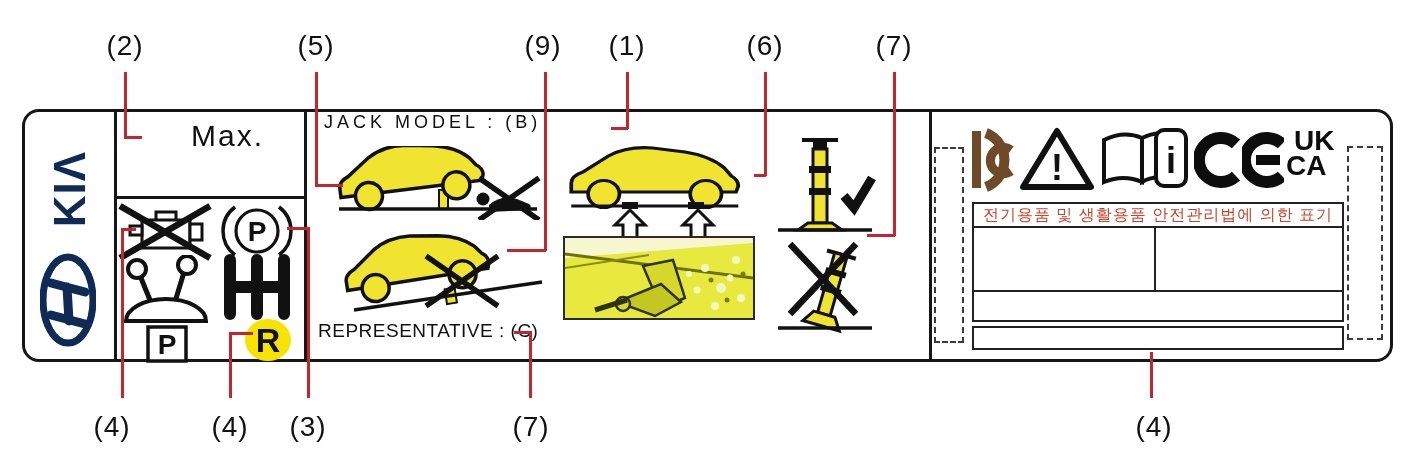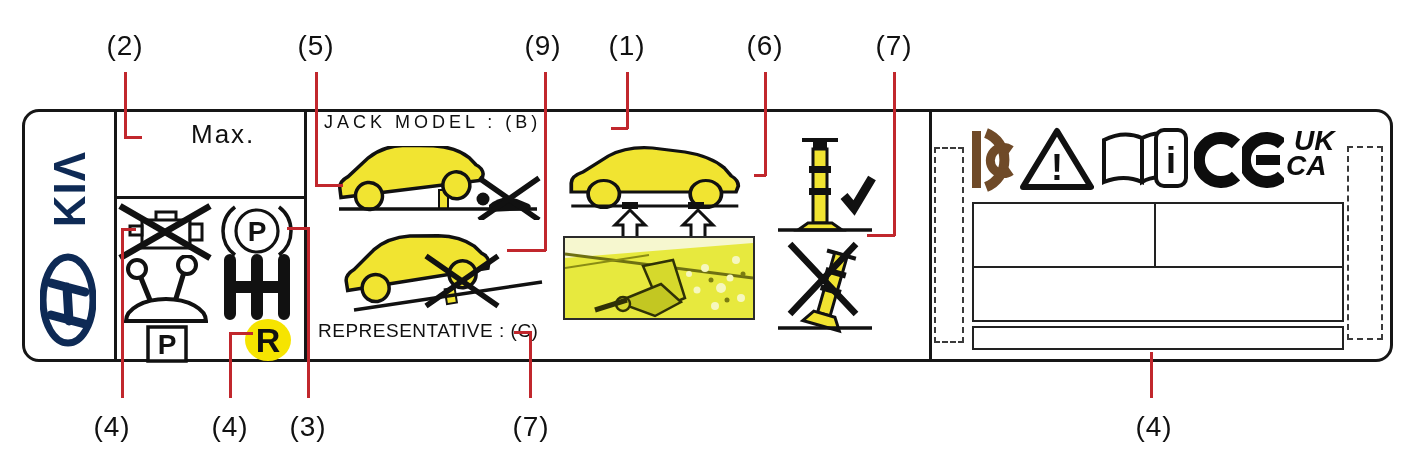--- a/index.html
+++ b/index.html
@@ -9,34 +9,34 @@
       letter-spacing:1px;white-space:nowrap;}
   .rl{position:absolute;background:#c1272d;z-index:30;}
   .label-box{position:absolute;left:22px;top:109px;width:1371px;height:253px;
              border:3px solid #161616;border-radius:17px;background:#fff;box-sizing:border-box;}
   .div-v{position:absolute;width:2.5px;background:#161616;z-index:2;}
   .div-h{position:absolute;height:2.5px;background:#161616;z-index:2;}
   .rot{position:absolute;transform:rotate(-90deg);transform-origin:0 0;}
   .txt{position:absolute;color:#101010;white-space:nowrap;}
   .jackmodel{font-size:18px;letter-spacing:4px;}
   .rep{font-size:19px;letter-spacing:0.5px;}
-  .maxline{font-size:26px;letter-spacing:2px;}
+  .maxline{font-size:30px;letter-spacing:2px;}
   .dash-rect{position:absolute;border:2.5px dashed #3a3a3a;box-sizing:border-box;background:transparent;}
   .photo{position:absolute;border:2px solid #2b2b2b;box-sizing:border-box;overflow:hidden;}
   .tableA{position:absolute;left:972px;top:202px;width:372px;height:120px;
           border:2.2px solid #222;box-sizing:border-box;background:#fff;}
   .tableA .hd{height:24px;border-bottom:2.2px solid #222;box-sizing:border-box;
               display:flex;align-items:center;justify-content:center;
               color:#c4452c;font-size:16px;letter-spacing:1px;white-space:nowrap;overflow:hidden;}
   .tableA .mid{position:relative;height:64px;border-bottom:2.2px solid #222;box-sizing:border-box;}
   .tableA .mid .cdiv{position:absolute;left:180px;top:0;bottom:0;width:2px;background:#222;}
   .tableB{position:absolute;left:972px;top:326px;width:372px;height:24px;
           border:2.2px solid #222;box-sizing:border-box;background:#fff;}
   .ukca{position:absolute;left:1286px;top:128px;width:64px;color:#0d0d0d;
-        font-weight:bold;font-size:28px;line-height:25px;letter-spacing:0px;font-style:italic;}
+        font-weight:bold;font-size:28px;line-height:25px;letter-spacing:0px;}
   .ukca .l1{margin-left:8px;}
   svg text{font-family:"Liberation Sans",sans-serif;}
 </style>
 </head>
 <body>
 
 <div id="stage">
 
   <div class="co" style="left:125px;top:30px">(2)</div>
   <div class="co" style="left:316px;top:30px">(5)</div>
@@ -270,20 +270,21 @@
       <path d="M14 28 H38" stroke="#0d0d0d" stroke-width="10"></path>
     </svg>
   </div>
 
   <div class="ukca">
     <div class="l1">UK</div>
     <div class="l2">CA</div>
   </div>
 
   <div class="tableA">
+    <div class="hd">전기용품 및 생활용품 안전관리법에 의한 표기</div>
     <div class="mid">
         <div class="cdiv"></div>
       </div>
     <div class="r3"></div>
   </div>
   <div class="tableB"></div>
 
 </div>
 
 </body></html>

